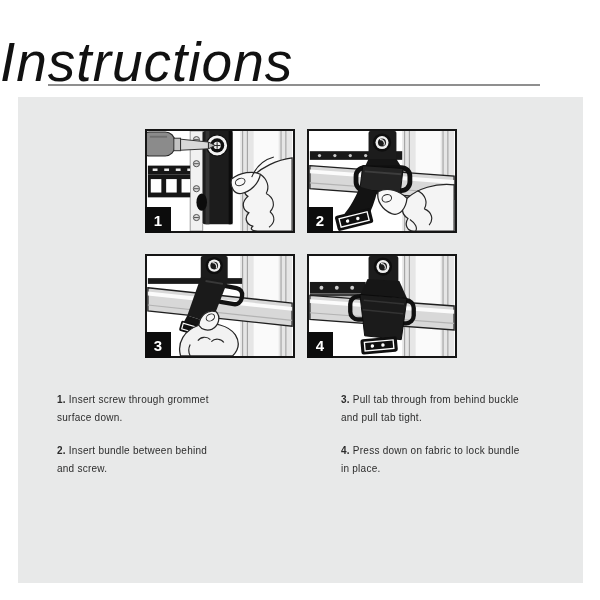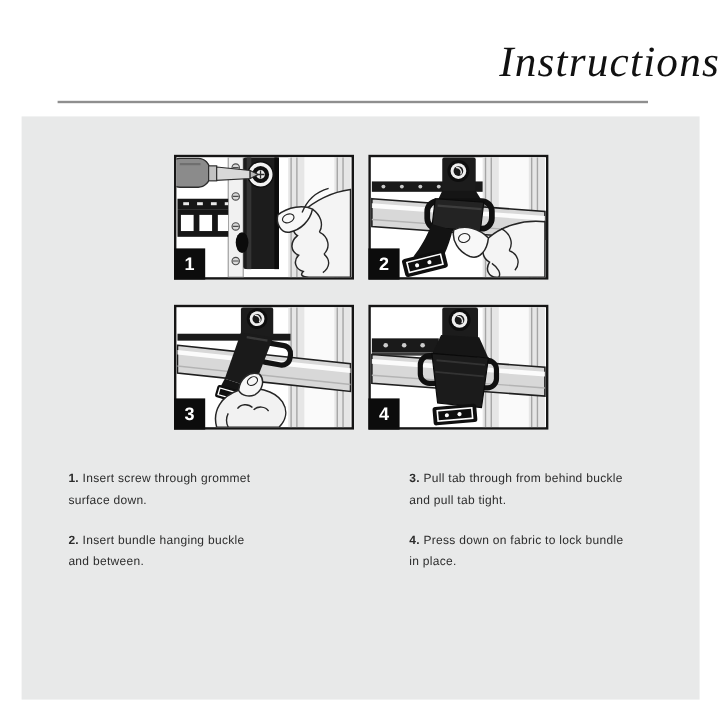--- a/index.html
+++ b/index.html
@@ -2,23 +2,23 @@
 <html style="--page-bg: #ffffff; --board-bg: #e8e9e9; --badge-bg: #0c0c0c; --badge-text: #ffffff; --body-text: #2c2c2c; --title-text: #111111; --rule: #8f8f8f; --figure-border: #151515;"><head>
 <meta charset="utf-8">
 <style>
   :root{
     --page-bg:#ffffff; --board-bg:#e8e9e9; --badge-bg:#0c0c0c; --badge-text:#ffffff;
     --body-text:#2c2c2c; --title-text:#111111; --rule:#8f8f8f; --figure-border:#151515;
   }
   html,body{margin:0;padding:0;background:var(--page-bg);}
   .sheet{position:relative;width:600px;height:600px;background:var(--page-bg);
          font-family:"Liberation Sans",sans-serif;overflow:hidden;}
-  .title{position:absolute;top:30px;left:0;right:0;margin:0;text-align:right;
-         font-family:Liberation Serif, serif;font-style:italic;font-weight:500;
-         font-size:36px;letter-spacing:1px;color:var(--title-text);}
+  .title{position:absolute;top:30px;left:0;right:0;margin:0;text-align:left;
+         font-family:Liberation Sans, sans-serif;font-style:italic;font-weight:500;
+         font-size:55px;letter-spacing:1px;color:var(--title-text);}
   .rule{position:absolute;top:84px;left:48px;width:492px;height:2px;
         background:var(--rule);}
   .board{position:absolute;left:18px;top:97px;width:565px;height:486px;
          background:var(--board-bg);}
   .fig{position:absolute;width:150px;height:104px;box-sizing:border-box;margin:0;
        background:#ffffff;border:2px solid var(--figure-border);overflow:visible;}
   .fig svg{display:block;width:146px;height:100px;overflow:hidden;}
   .fig1{left:127px;top:32px;} .fig2{left:289px;top:32px;}
   .fig3{left:127px;top:157px;} .fig4{left:289px;top:157px;}
   .badge{position:absolute;left:-2px;bottom:-2px;width:26px;height:26px;
@@ -251,22 +251,22 @@
       </svg>
       <div class="badge">4</div>
     </figure>
 
     <div class="col col-left">
       <div class="step">
         <div class="line"><span class="num">1.</span><span>Insert screw through grommet</span></div>
         <div class="line">surface down.</div>
       </div>
       <div class="step">
-        <div class="line"><span class="num">2.</span><span>Insert bundle hanging buckle</span></div>
-        <div class="line">and between.</div>
+        <div class="line"><span class="num">2.</span><span>Insert bundle between behind</span></div>
+        <div class="line">and screw.</div>
       </div>
     </div>
 
     <div class="col col-right">
       <div class="step">
         <div class="line"><span class="num">3.</span><span>Pull tab through from behind buckle</span></div>
         <div class="line">and pull tab tight.</div>
       </div>
       <div class="step">
         <div class="line"><span class="num">4.</span><span>Press down on fabric to lock bundle</span></div>

